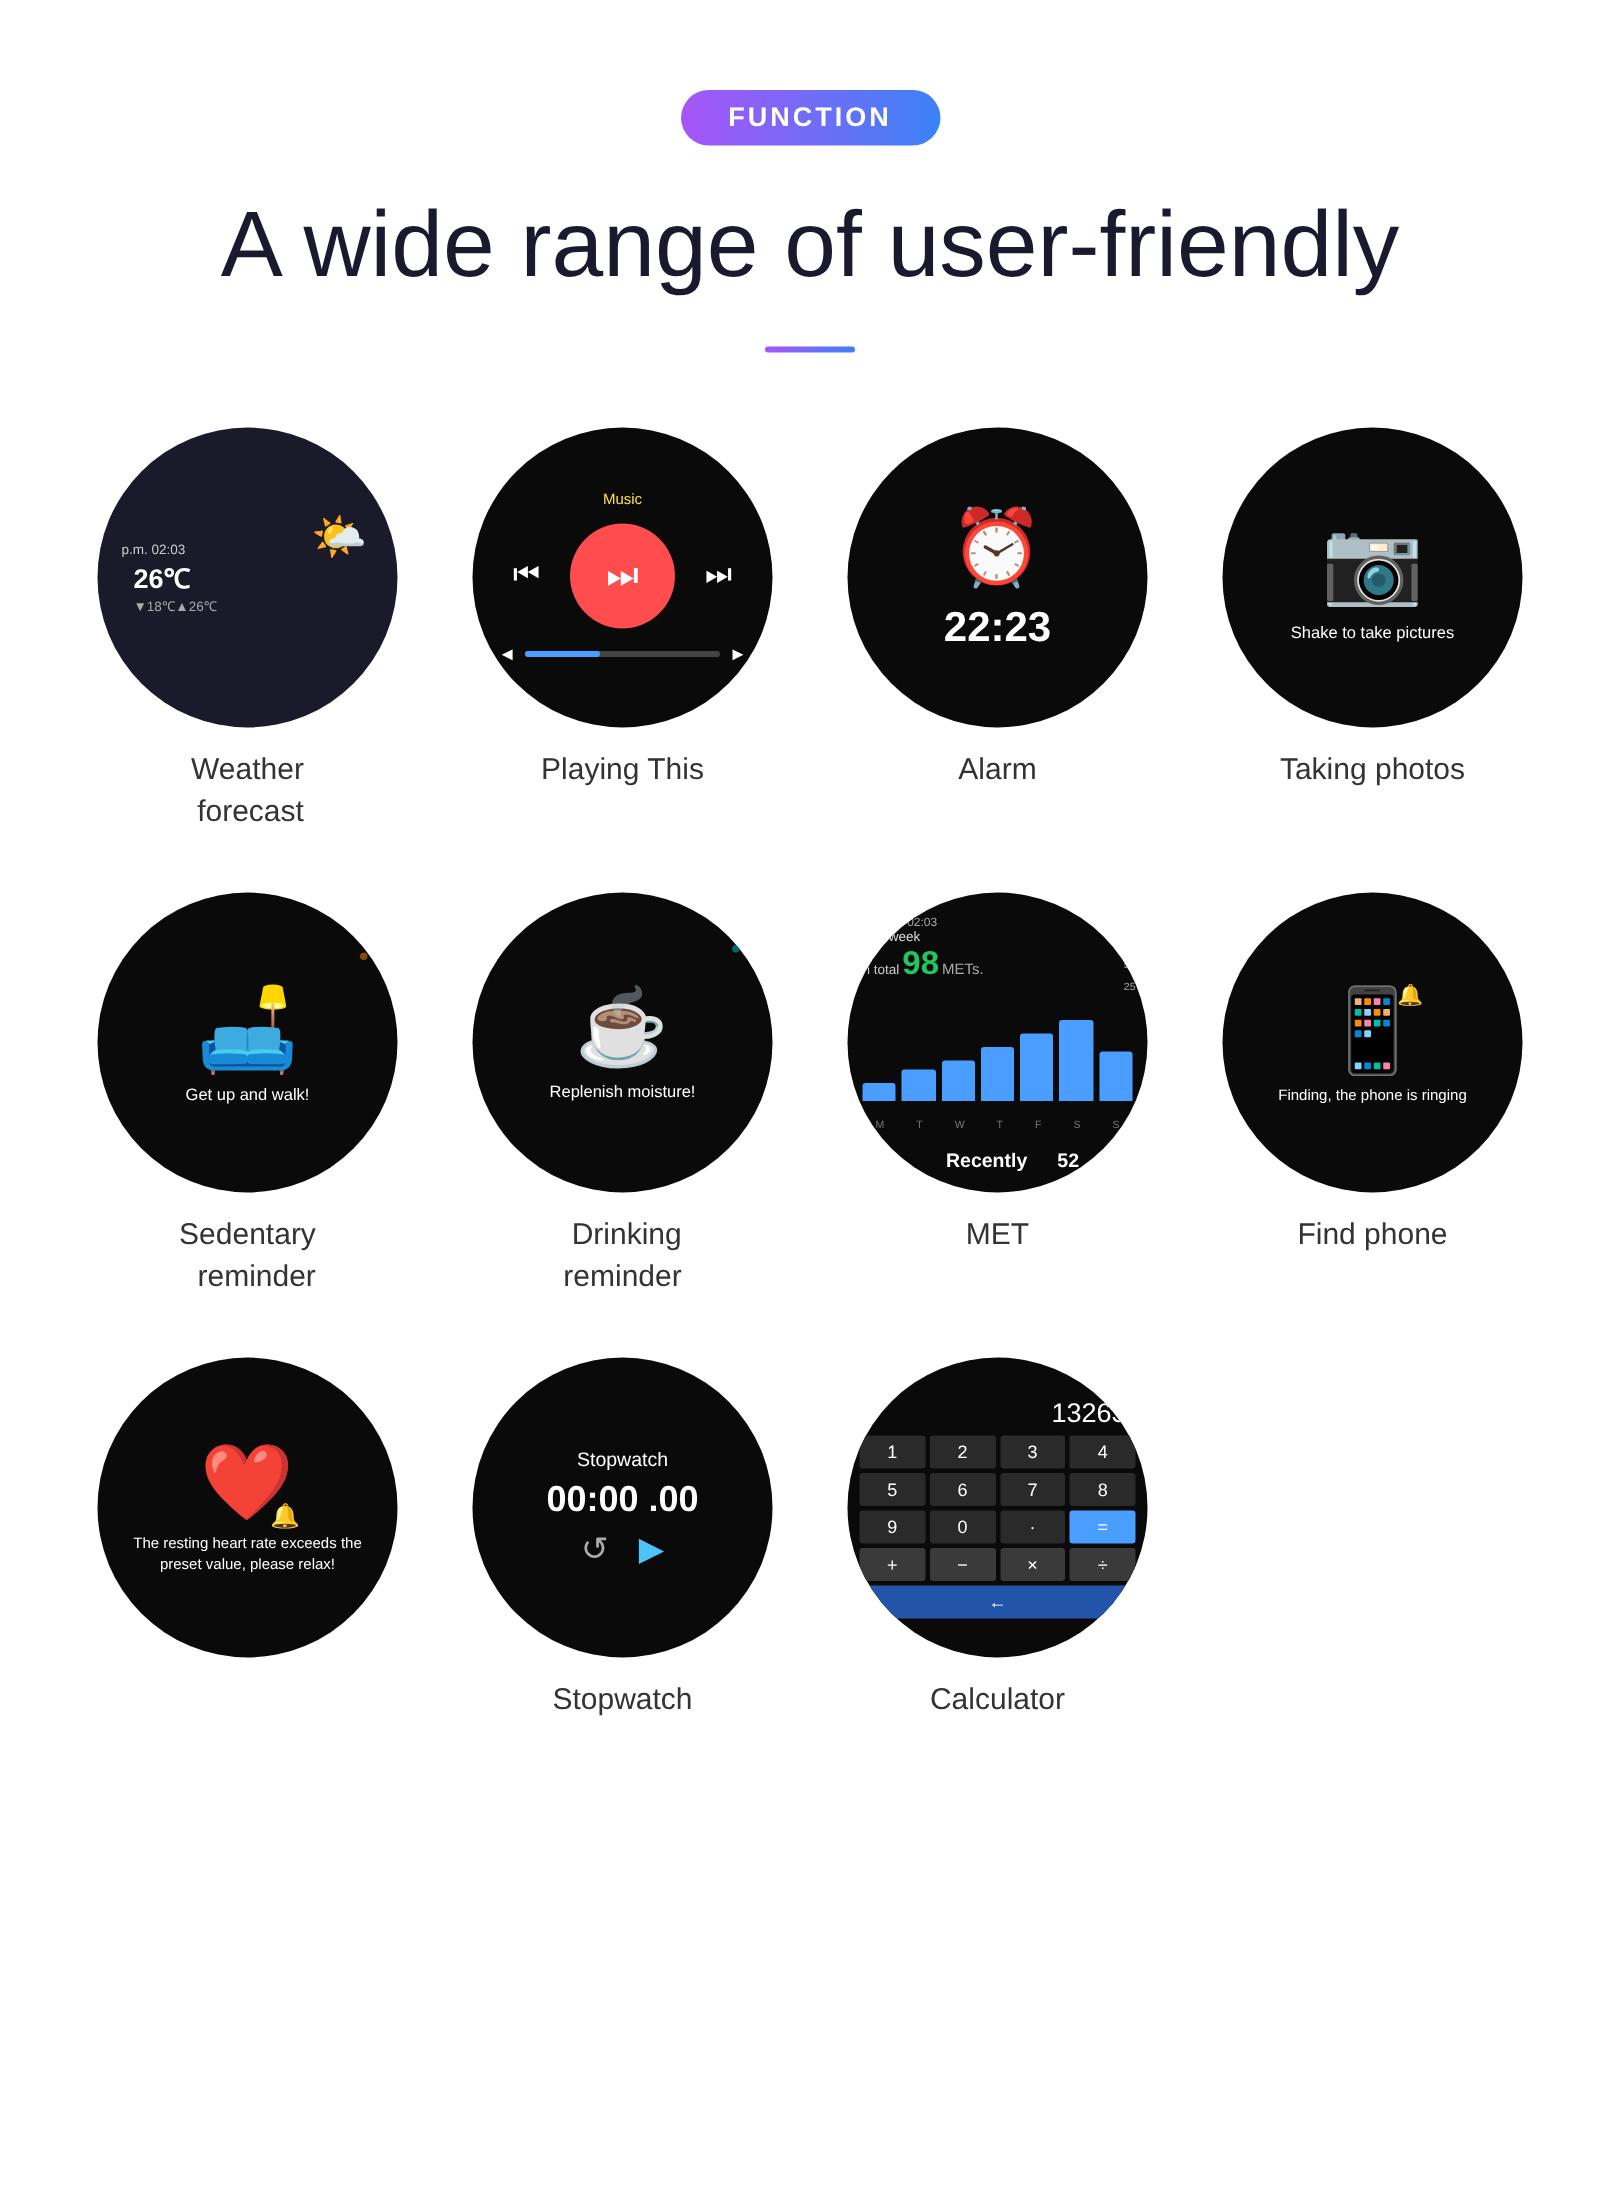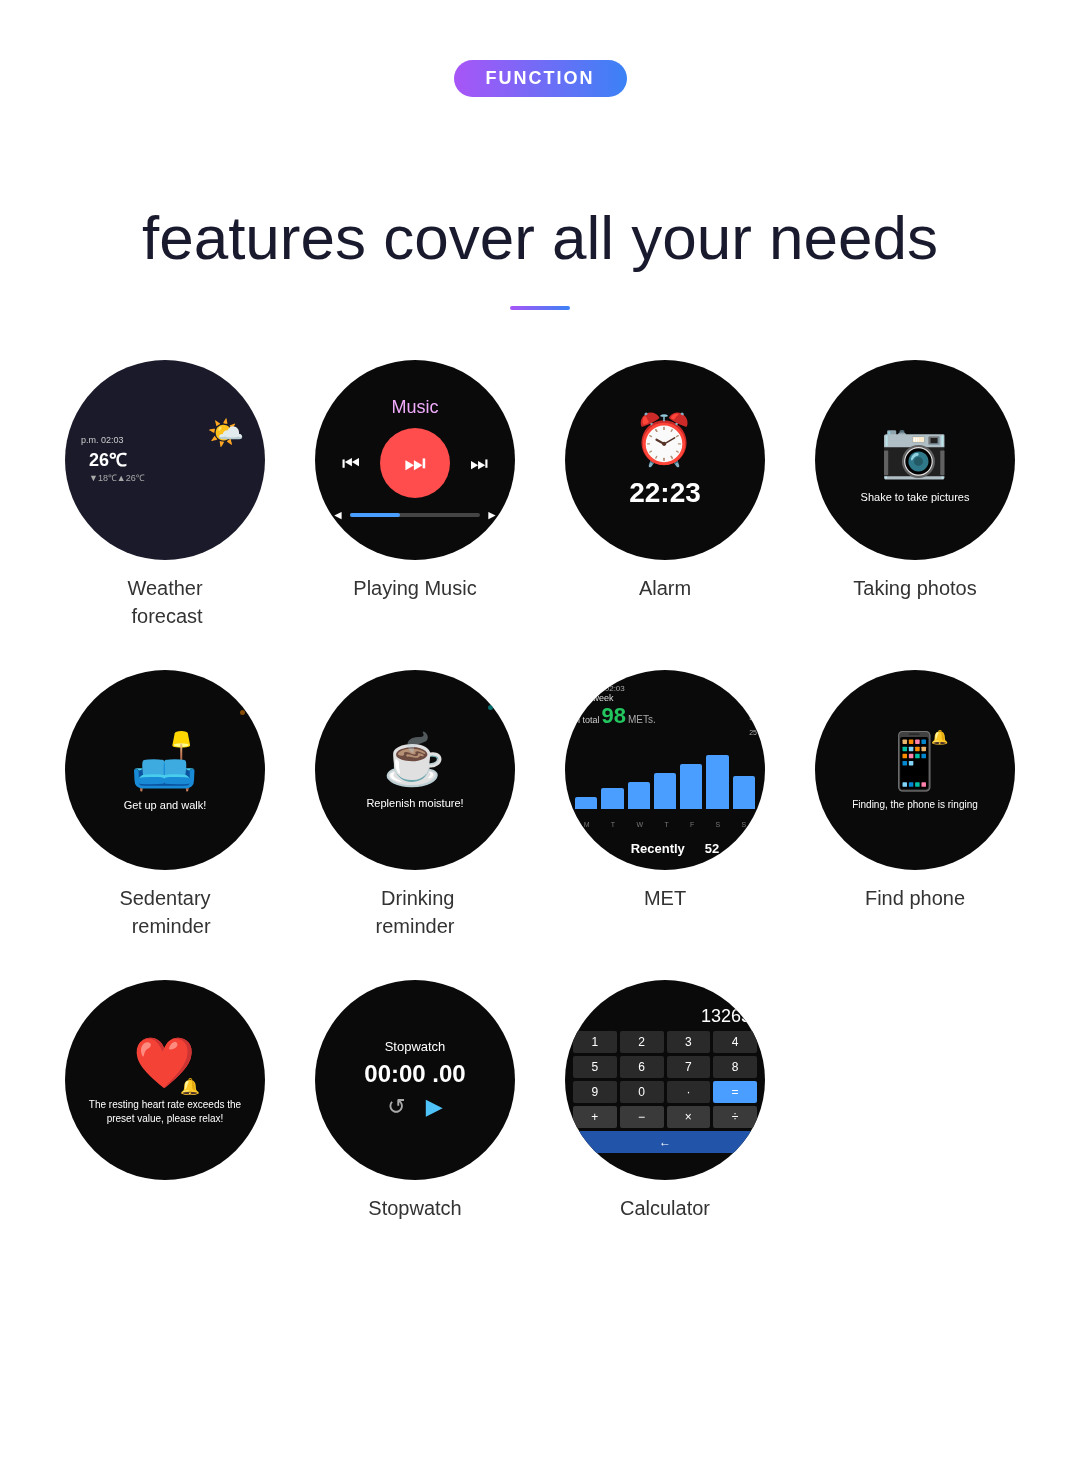--- a/index.html
+++ b/index.html
@@ -128,22 +128,22 @@
     }
     .weather-day-icon { font-size: 14px; }
     .weather-day-temp { font-size: 7px; color: #888; }
 
     
     .music-watch {
       flex-direction: column;
       gap: 10px;
     }
     .music-title-text {
-      color: #f0abfc;
-      font-size: 18px;
+      color: #fde047;
+      font-size: 10px;
     }
     .music-play-btn {
       width: 70px;
       height: 70px;
       background: #ff4d4d;
       border-radius: 50%;
       display: flex;
       align-items: center;
       justify-content: center;
       font-size: 24px;
@@ -410,22 +410,21 @@
     .calc-key.blue { background: #4a9eff; }
     .calc-key.dark-blue { background: #2255aa; }
     .calc-key.op { background: #3a3a3a; }
   </style>
 </head>
 <body>
 
 <div class="function-badge">FUNCTION</div>
 
 <h1 class="main-title">
-  <br>
-  <span>features cover all your needs</span>
+  <span>A wide range of user-friendly</span><br>
 </h1>
 
 <div class="title-underline"></div>
 
 <div class="features-grid">
 
   <div class="feature-item">
     <div class="watch-circle weather-watch">
       <div class="weather-top">
         <span>p.m. 02:03</span>
@@ -450,21 +449,21 @@
         <span style="font-size:20px;">⏭</span>
       </div>
       <div class="music-volume-row">
         <span>◄</span>
         <div class="music-progress-bar">
           <div class="music-progress-fill"></div>
         </div>
         <span>►</span>
       </div>
     </div>
-    <div class="feature-label">Playing Music</div>
+    <div class="feature-label">Playing This</div>
   </div>
 
   <div class="feature-item">
     <div class="watch-circle alarm-watch">
       <span class="alarm-icon">⏰</span>
       <span class="alarm-time">22:23</span>
     </div>
     <div class="feature-label">Alarm</div>
   </div>
 

